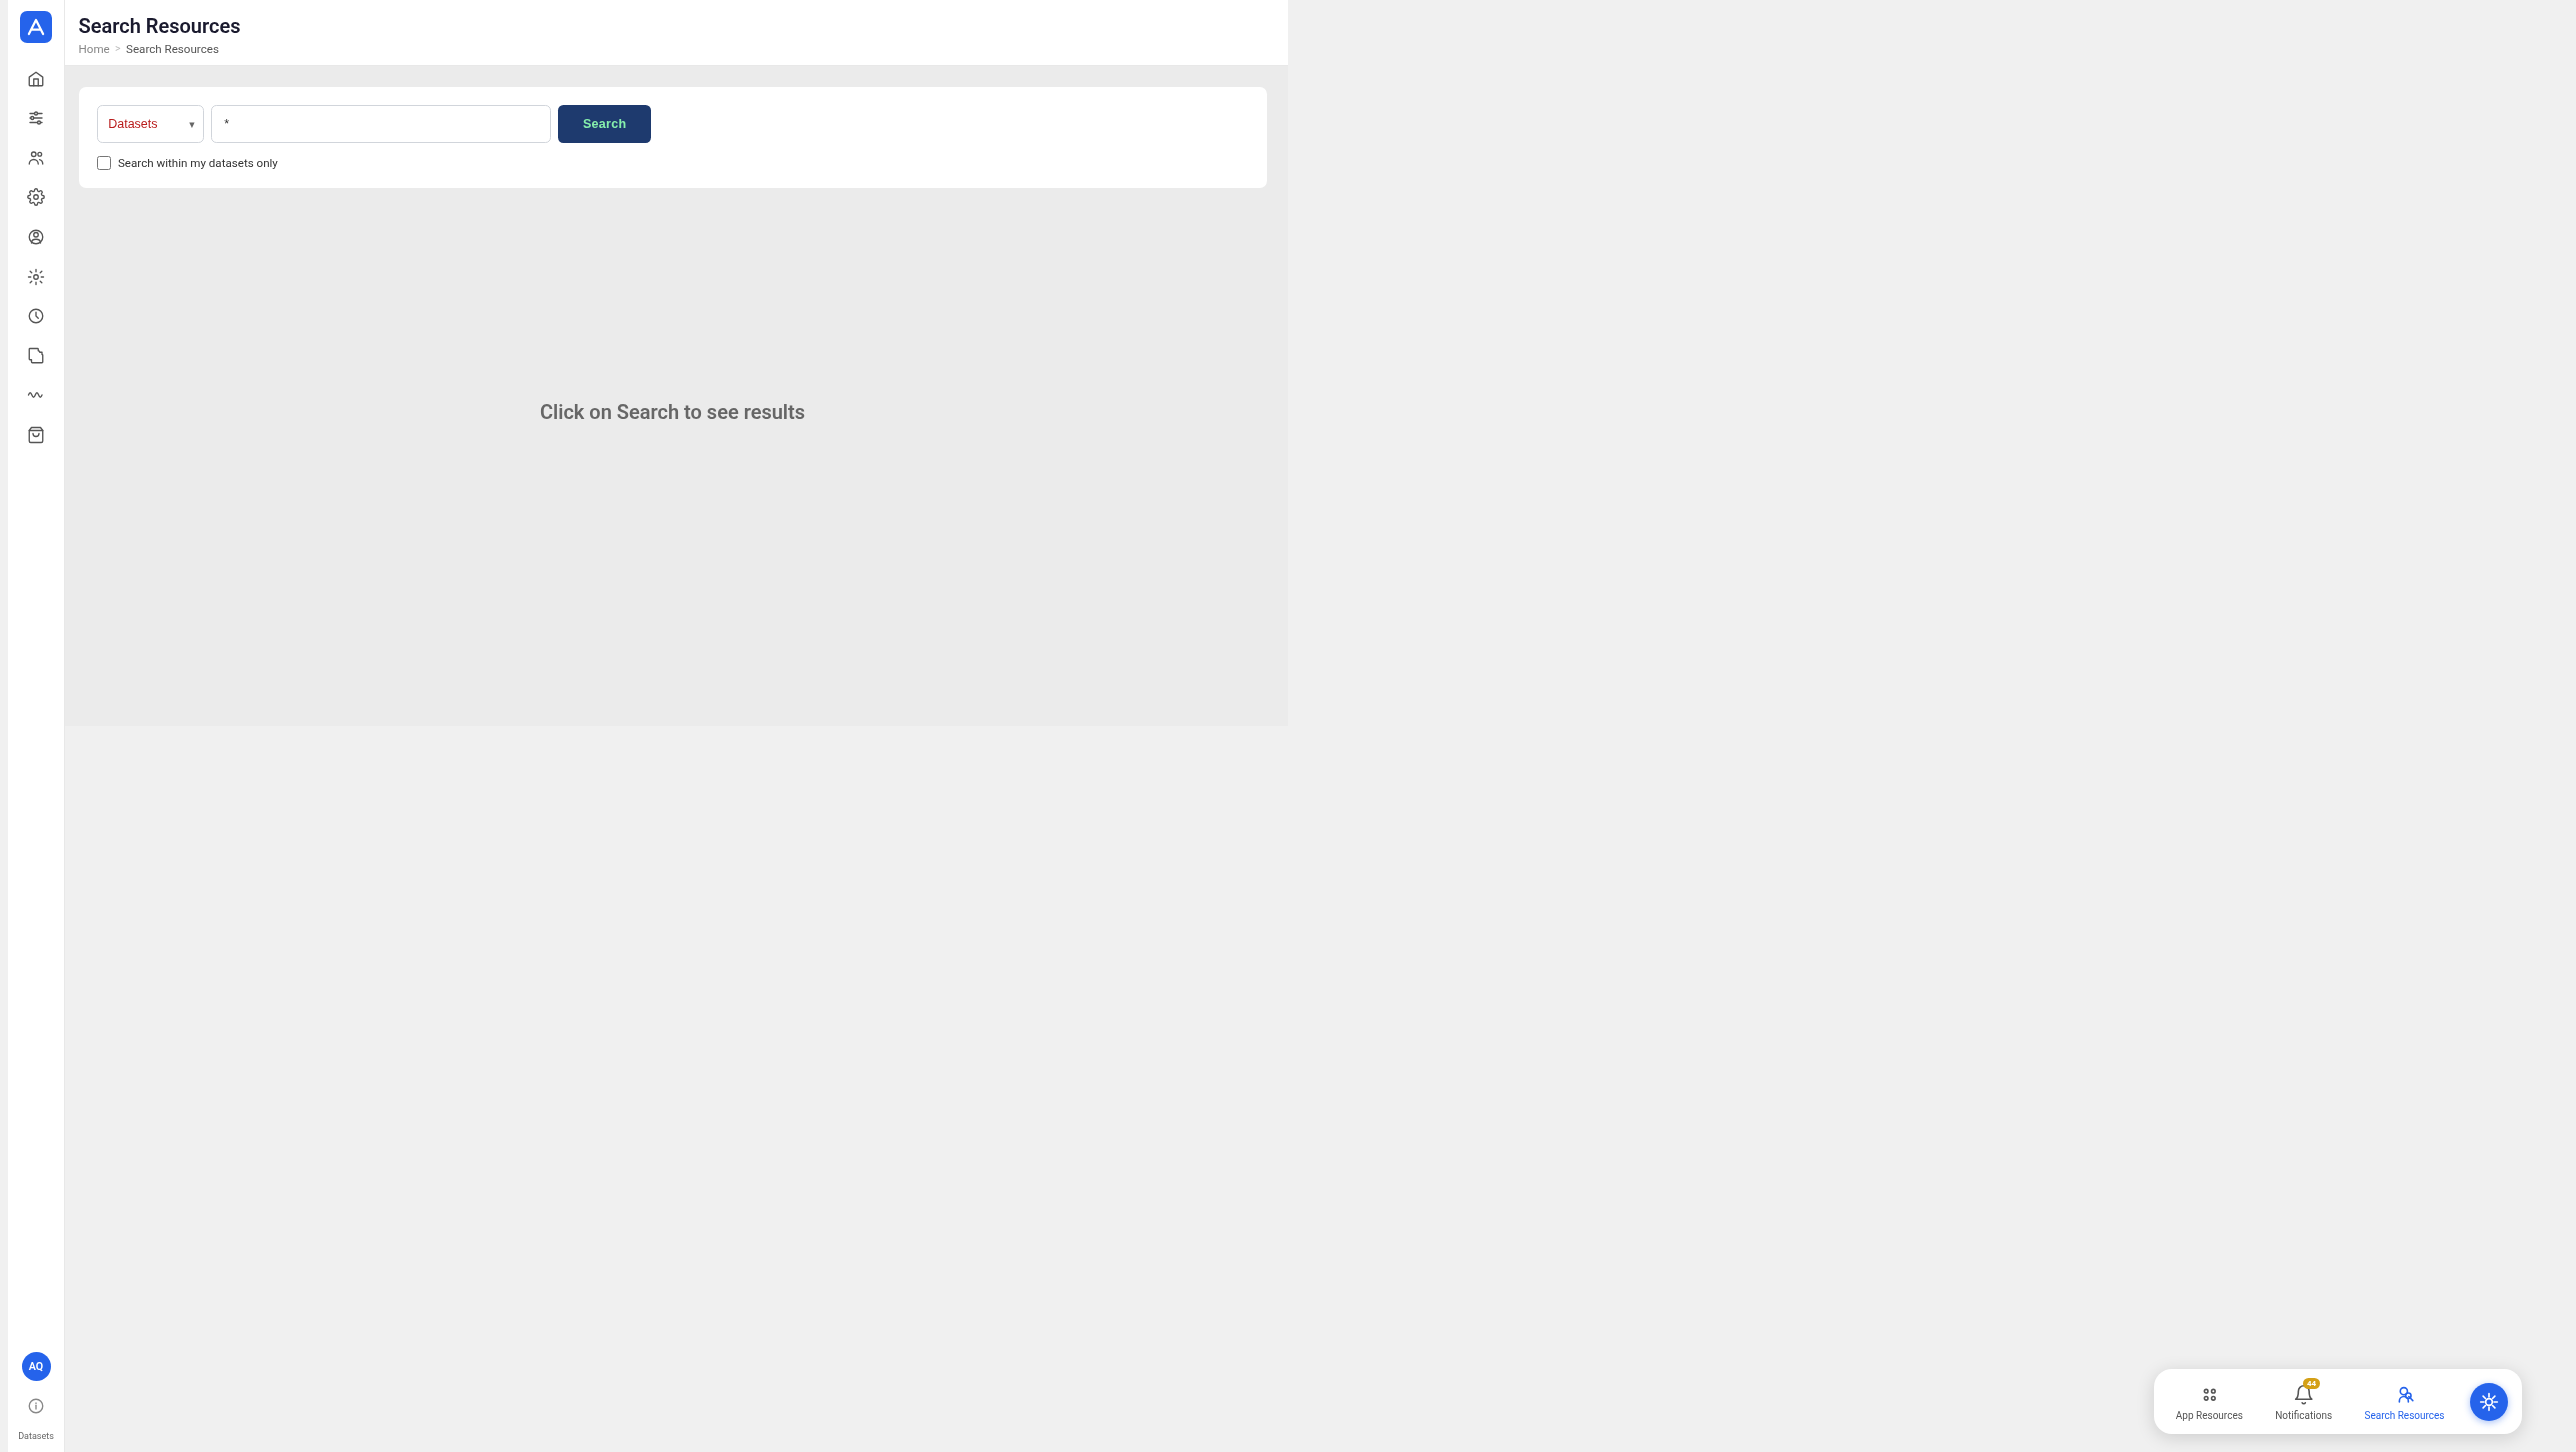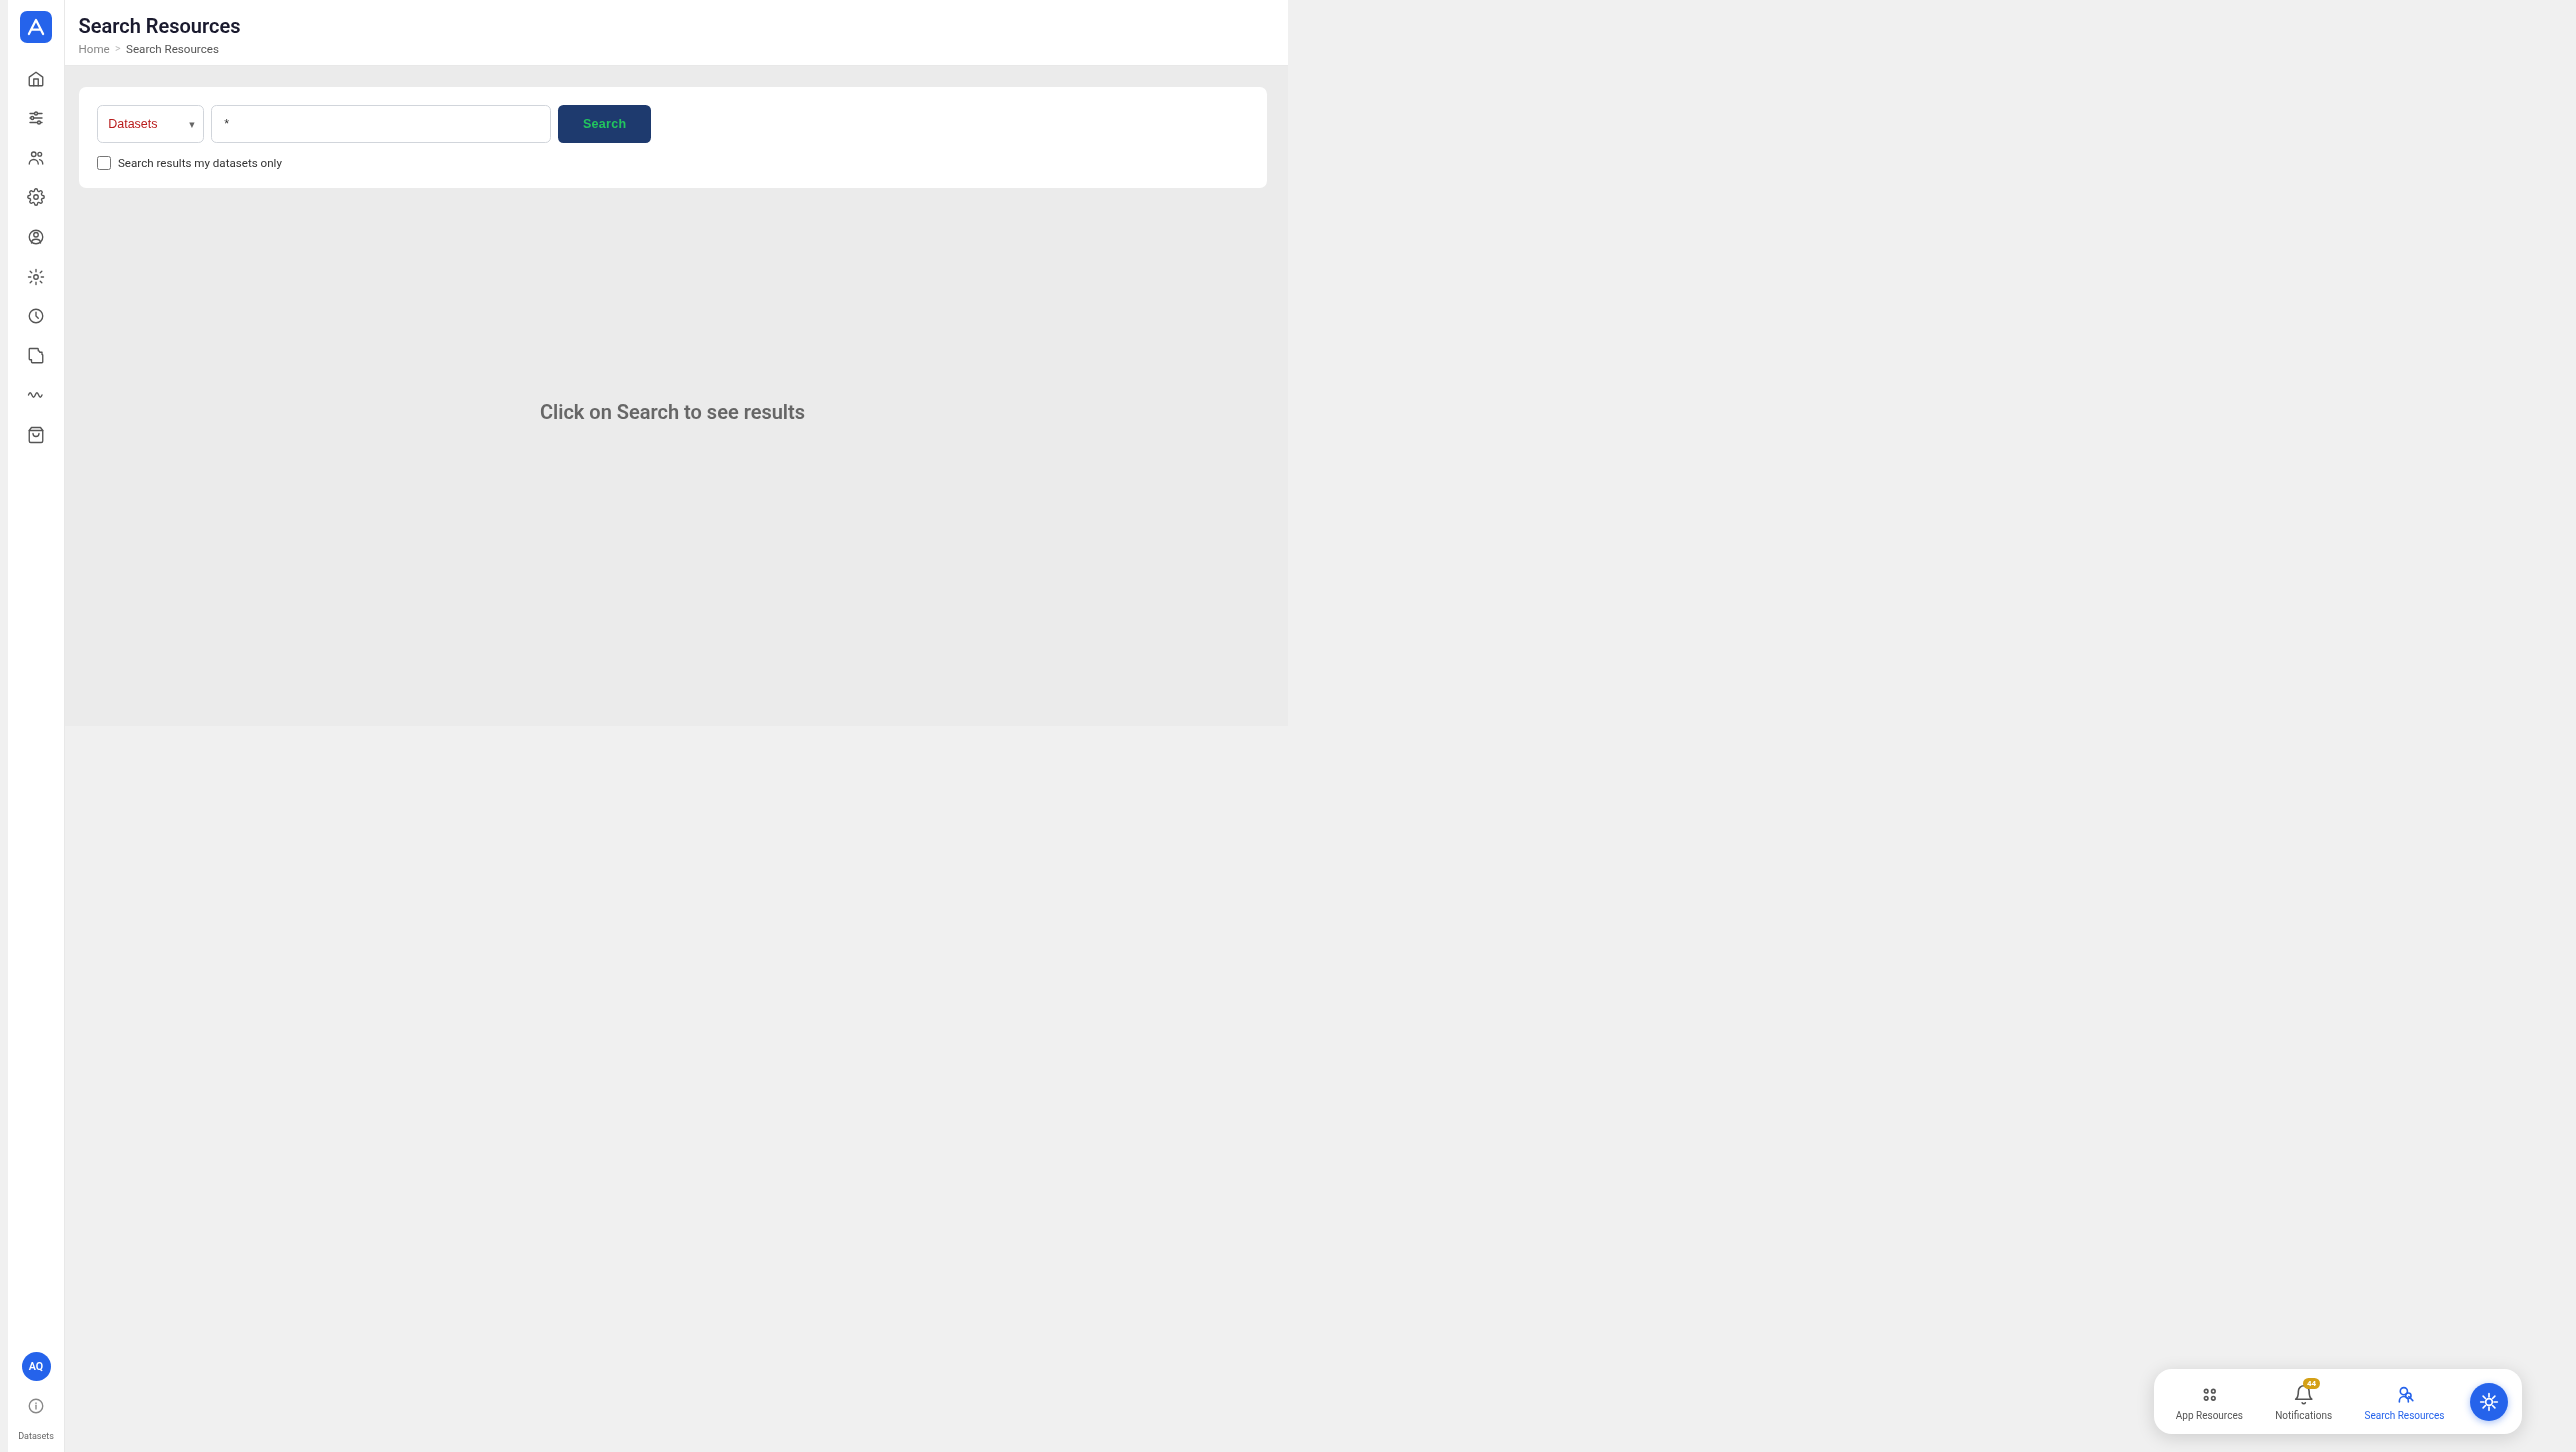--- a/index.html
+++ b/index.html
@@ -178,21 +178,21 @@
       padding: 0 12.5px;
       font-size: 12.5px;
       color: #333;
       outline: none;
       max-width: 340px;
     }
     .search-button {
       height: 38px;
       padding: 0 25px;
       background: #1e3a6e;
-      color: #22c55e;
+      color: #86efac;
       border: none;
       border-radius: 5.4px;
       font-size: 12.5px;
       font-weight: 600;
       cursor: pointer;
       letter-spacing: 0.3px;
     }
     .checkbox-row {
       display: flex;
       align-items: center;
@@ -435,21 +435,21 @@
         </div>
 
         <input type="text" class="search-input" value="*" style="">
 
         <button class="search-button">Search</button>
       </div>
 
       <div class="checkbox-row">
         <label class="checkbox-label">
           <input type="checkbox" style="">
-          <span>Search results my datasets only</span>
+          <span>Search within my datasets only</span>
         </label>
       </div>
     </div>
 
     <div class="empty-state">
       <span class="empty-state-text">Click on Search to see results</span>
     </div>
   </div>
 </div>
 

